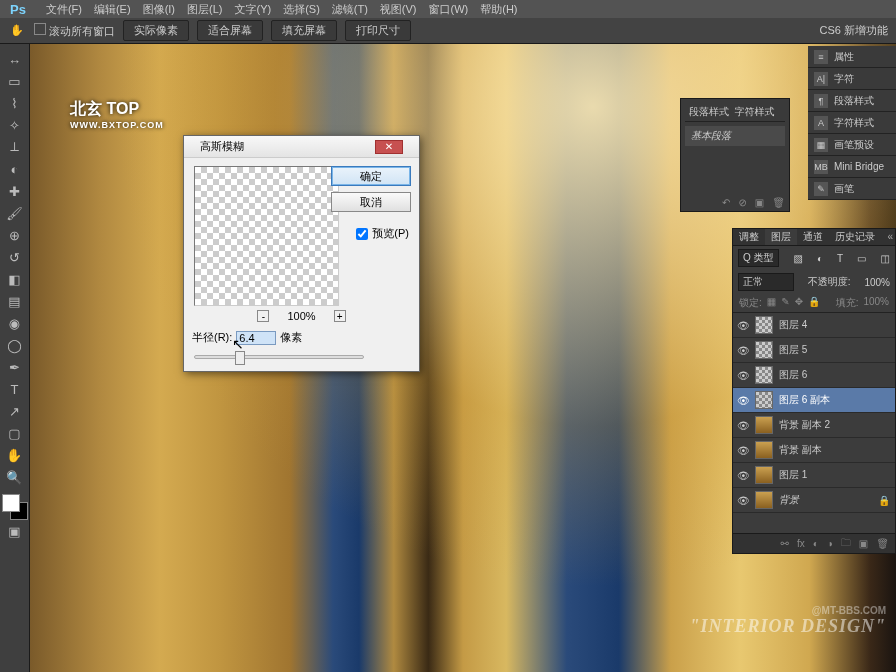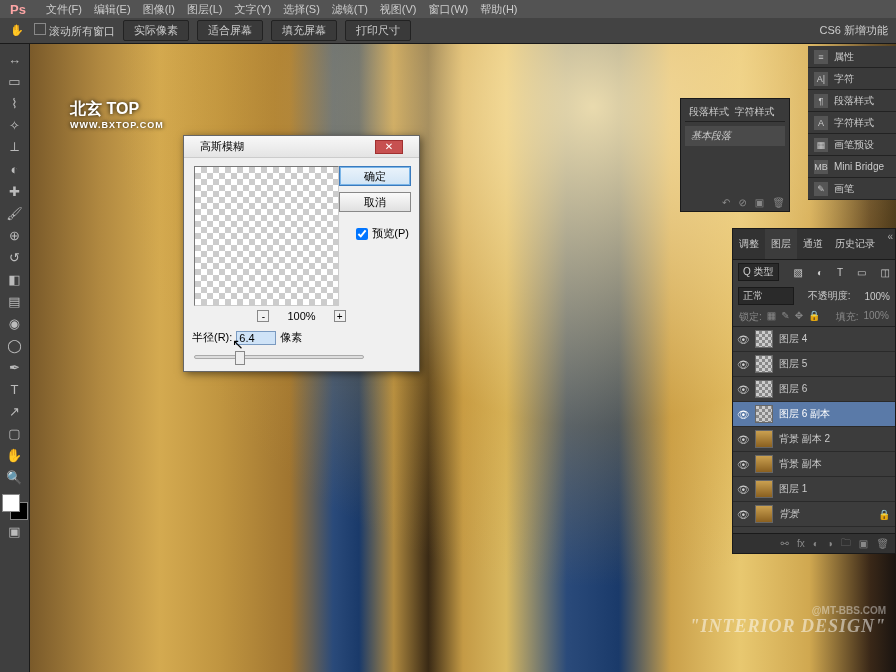--- a/index.html
+++ b/index.html
@@ -1,20 +1,20 @@
 <!DOCTYPE html>
 <html><head>
 <meta charset="utf-8">
 <style>
 * { margin: 0; padding: 0; box-sizing: border-box; font-family: "Microsoft YaHei", sans-serif; }
 body { background: #2d2d2d; width: 896px; height: 672px; overflow: hidden; position: relative; color: #ccc; font-size: 11px; }
 
 
 .menubar { height: 18px; background: #535353; display: flex; align-items: center; padding: 0 4px; }
-.menubar .ps-logo { color: #fca5a5; font-weight: bold; font-size: 13px; margin-right: 8px; }
+.menubar .ps-logo { color: #7dd3fc; font-weight: bold; font-size: 13px; margin-right: 8px; }
 .menubar span { padding: 0 6px; cursor: default; font-size: 11px; }
 
 
 .optbar { height: 26px; background: #434343; display: flex; align-items: center; padding: 0 8px; gap: 8px; border-bottom: 1px solid #1a1a1a; }
 .optbar .tool-icon { width:18px; height:18px; display:flex; align-items:center; justify-content:center; }
 .optbar .check { width:12px; height:12px; border:1px solid #888; display:inline-block; margin-right:3px; }
 .btn-pill { background: #3a3a3a; border: 1px solid #222; padding: 2px 10px; border-radius: 2px; font-size:11px; }
 .spacer { flex:1; }
 
 
@@ -51,21 +51,21 @@
 .preview { width:145px; height:140px; border:1px inset #ccc;
   background-image:
     linear-gradient(45deg,#ccc 25%,transparent 25%),linear-gradient(-45deg,#ccc 25%,transparent 25%),
     linear-gradient(45deg,transparent 75%,#ccc 75%),linear-gradient(-45deg,transparent 75%,#ccc 75%);
   background-size:12px 12px; background-position:0 0,0 6px,6px -6px,-6px 0; background-color:#fff;
   margin-left:2px;
 }
 .zoom-row { display:flex; align-items:center; justify-content:center; gap:18px; margin:4px 0 8px; font-size:11px; }
 .zoom-row .zb { width:12px; height:12px; border:1px solid #888; display:flex; align-items:center; justify-content:center; font-size:10px; }
 .dlg-buttons { position:absolute; right:8px; top:8px; display:flex; flex-direction:column; gap:6px; }
-.dlg-btn { width:72px; height:20px; border:1px solid #888; background:linear-gradient(#fafafa,#e0e0e0); font-size:11px; display:flex; align-items:center; justify-content:center; }
+.dlg-btn { width:80px; height:20px; border:1px solid #888; background:linear-gradient(#fafafa,#e0e0e0); font-size:11px; display:flex; align-items:center; justify-content:center; }
 .dlg-btn.primary { border:1px solid #3a7abd; box-shadow:0 0 0 1px #7ab5e8 inset; background:linear-gradient(#eaf3fb,#d0e4f5); }
 .prev-chk { position:absolute; right:10px; top:68px; font-size:11px; display:flex; align-items:center; gap:4px; }
 .prev-chk input { width:12px; height:12px; }
 .radius-row { display:flex; align-items:center; gap:4px; font-size:11px; margin-top:4px; }
 .radius-row input { width:40px; height:14px; border:1px solid #7a9ac0; background:#cfe3f7; font-size:11px; padding:0 2px; }
 .slider { width:170px; height:4px; background:#ddd; border:1px solid #aaa; border-radius:2px; margin:10px 0 4px 2px; position:relative; }
 .slider .thumb { position:absolute; left:40px; top:-5px; width:10px; height:14px; background:#eee; border:1px solid #888; }
 .cursor { position:absolute; left:232px; top:336px; font-size:14px; color:#000; pointer-events:none; }
 
 
@@ -75,21 +75,21 @@
 .pg1 .row { background:#4a4a4a; padding:3px 6px; font-style:italic; }
 .pg-icons { position:absolute; bottom:3px; right:4px; display:flex; gap:8px; font-size:10px; color:#888; }
 
 .mini-tabs { position:absolute; right:0; top:46px; width:88px; display:flex; flex-direction:column; }
 .mini-tabs .mt { height:22px; display:flex; align-items:center; gap:6px; padding:0 6px; background:#3a3a3a; border-bottom:1px solid #222; font-size:10px; }
 .mini-tabs .mt .ic { width:14px; height:14px; background:#555; display:flex; align-items:center; justify-content:center; font-size:9px; }
 
 
 .layers { position:absolute; right:0; top:228px; width:164px; height:326px; background:#3c3c3c; border:1px solid #1a1a1a; font-size:10px; }
 .layers .tabs { display:flex; background:#323232; border-bottom:1px solid #1a1a1a; }
-.layers .tabs span { padding:8px 6px;text-align:center; }
+.layers .tabs span { padding:1px 6px;text-align:center; }
 .layers .tabs .active { background:#3c3c3c; }
 .layers .xbtn { position:absolute; right:2px; top:2px; color:#aaa; }
 .layers .row1 { display:flex; align-items:center; padding:3px 5px; gap:14px; }
 .layers .sel { background:#2a2a2a; border:1px solid #1a1a1a; padding:1px 4px; flex:1; }
 .layers .icons-row { display:flex; gap:5px; padding:2px 6px; color:#888; border-bottom:1px solid #222; }
 .layer-list { height:200px; overflow:hidden; }
 .layer { display:flex; align-items:center; height:25px; border-bottom:1px solid #2a2a2a; padding:0 4px; gap:6px; }
 .layer.sel-row { background:#5a7aa8; color:#fff; }
 .layer .eye { width:12px; text-align:center; }
 .layer .thumb { width:18px; height:18px; border:1px solid #666; background:#333; }

